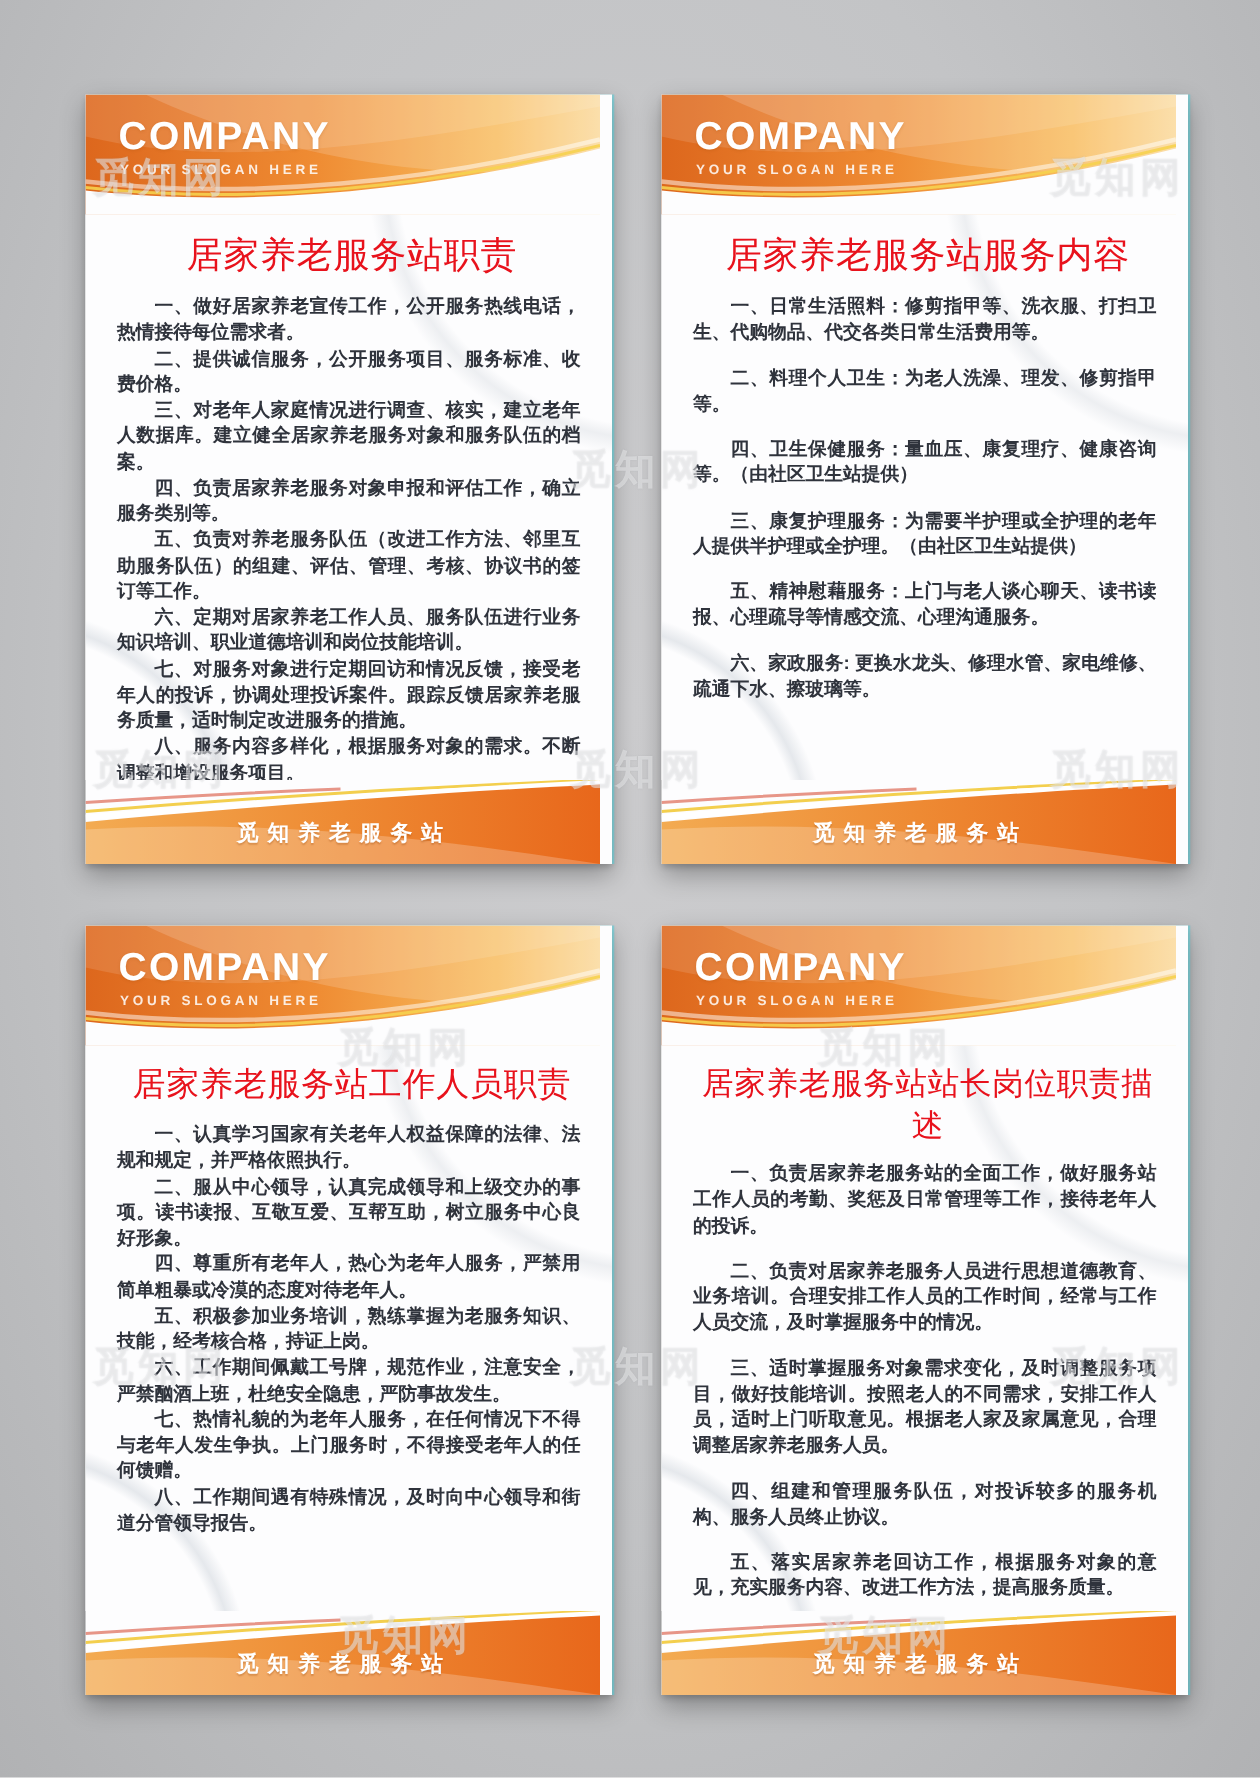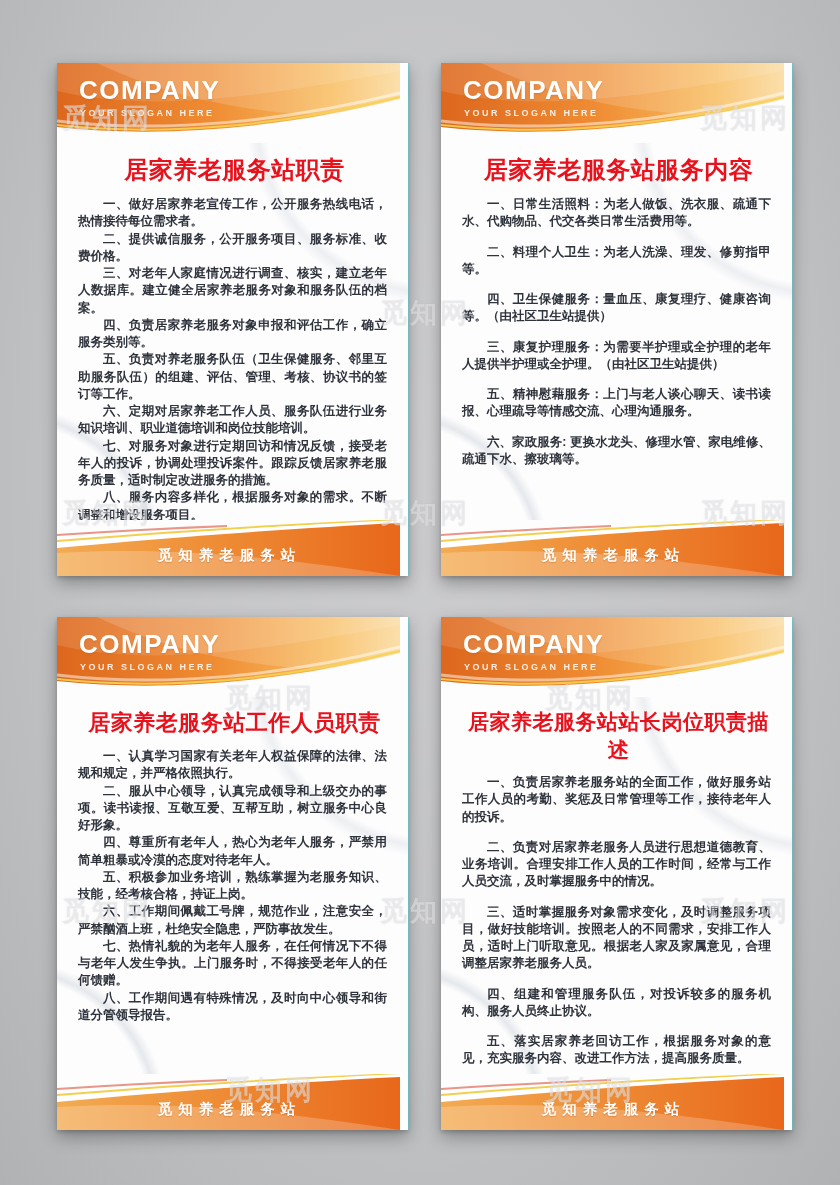--- a/index.html
+++ b/index.html
@@ -30,21 +30,21 @@
   }
 
   .p-body{
     flex:1;position:relative;padding:2px 21px 0 21px;overflow:hidden;
     background:
       radial-gradient(circle 250px at -50px 112%, rgba(221,225,230,0) 57%, rgba(221,225,230,.75) 60%, rgba(221,225,230,0) 64%),
       radial-gradient(circle 290px at 108% -8%, rgba(226,229,233,0) 59%, rgba(226,229,233,.6) 62%, rgba(226,229,233,0) 66%),
       #fdfdfe;
   }
   .p-title{
-    margin:9px 0 10px 4px;text-align:center;color:#e8121c;font-weight:bold;
+    margin:9px 0 10px 4px;text-align:center;color:#e8121c;font-weight:normal;
     font-size:24px;letter-spacing:.5px;
   }
   .pos2 .p-title{font-size:22px;}
   .pos3 .p-title{font-size:21px;}
   .p-body p{
     margin:0;color:#2f333c;font-size:12.5px;line-height:1.38;font-weight:600;
     text-align:justify;text-indent:2em;
   }
   .spaced p{margin-bottom:13px;}
 
@@ -85,21 +85,21 @@
     </svg>
     <div class="company">COMPANY</div>
     <div class="slogan">YOUR SLOGAN HERE</div>
   </header>
   <div class="p-body">
     <h1 class="p-title">居家养老服务站职责</h1>
     <p>一、做好居家养老宣传工作，公开服务热线电话，热情接待每位需求者。</p>
     <p>二、提供诚信服务，公开服务项目、服务标准、收费价格。</p>
     <p>三、对老年人家庭情况进行调查、核实，建立老年人数据库。建立健全居家养老服务对象和服务队伍的档案。</p>
     <p>四、负责居家养老服务对象申报和评估工作，确立服务类别等。</p>
-    <p>五、负责对养老服务队伍（卫生保健服务、邻里互助服务队伍）的组建、评估、管理、考核、协议书的签订等工作。</p>
+    <p>五、负责对养老服务队伍（改进工作方法、邻里互助服务队伍）的组建、评估、管理、考核、协议书的签订等工作。</p>
     <p>六、定期对居家养老工作人员、服务队伍进行业务知识培训、职业道德培训和岗位技能培训。</p>
     <p>七、对服务对象进行定期回访和情况反馈，接受老年人的投诉，协调处理投诉案件。跟踪反馈居家养老服务质量，适时制定改进服务的措施。</p>
     <p>八、服务内容多样化，根据服务对象的需求。不断调整和增设服务项目。</p>
   </div>
   <footer class="p-foot">
     <svg viewBox="0 0 343 56" preserveAspectRatio="none" width="343" height="56">
       <defs>
         <linearGradient id="fg0" x1="0" y1="0" x2="1" y2="0">
           <stop offset="0" stop-color="#f3ab52"></stop>
             <stop offset=".5" stop-color="#ee8a33"></stop>
@@ -124,21 +124,21 @@
       <path d="M0,0 L0,28 C100,52 220,30 343,8 L343,0 Z" fill="#ffffff" opacity=".12"></path>
       <path d="M0,58 C110,71 230,58 343,30" stroke="#ffffff" stroke-width="3" fill="none" opacity=".5"></path>
       <path d="M0,62 C110,74 230,62 343,34" stroke="#f6d14f" stroke-width="2" fill="none" opacity=".9"></path>
       <path d="M0,80 L0,64 C110,76 230,64 343,36 L343,80 Z" fill="#fdfdfe"></path>
     </svg>
     <div class="company">COMPANY</div>
     <div class="slogan">YOUR SLOGAN HERE</div>
   </header>
   <div class="p-body spaced">
     <h1 class="p-title">居家养老服务站服务内容</h1>
-    <p>一、日常生活照料：为老人做饭、洗衣服、疏通下水、代购物品、代交各类日常生活费用等。</p>
+    <p>一、日常生活照料：修剪指甲等、洗衣服、打扫卫生、代购物品、代交各类日常生活费用等。</p>
     <p>二、料理个人卫生：为老人洗澡、理发、修剪指甲等。</p>
     <p>四、卫生保健服务：量血压、康复理疗、健康咨询等。（由社区卫生站提供）</p>
     <p>三、康复护理服务：为需要半护理或全护理的老年人提供半护理或全护理。（由社区卫生站提供）</p>
     <p>五、精神慰藉服务：上门与老人谈心聊天、读书读报、心理疏导等情感交流、心理沟通服务。</p>
     <p>六、家政服务: 更换水龙头、修理水管、家电维修、疏通下水、擦玻璃等。</p>
   </div>
   <footer class="p-foot">
     <svg viewBox="0 0 343 56" preserveAspectRatio="none" width="343" height="56">
       <path d="M0,15 C60,11 120,8 170,6" stroke="#dd6a55" stroke-width="2" fill="none" opacity=".7"></path>
       <path d="M0,21 C120,11 240,4 343,0" stroke="#f3cf4e" stroke-width="2" fill="none"></path>

